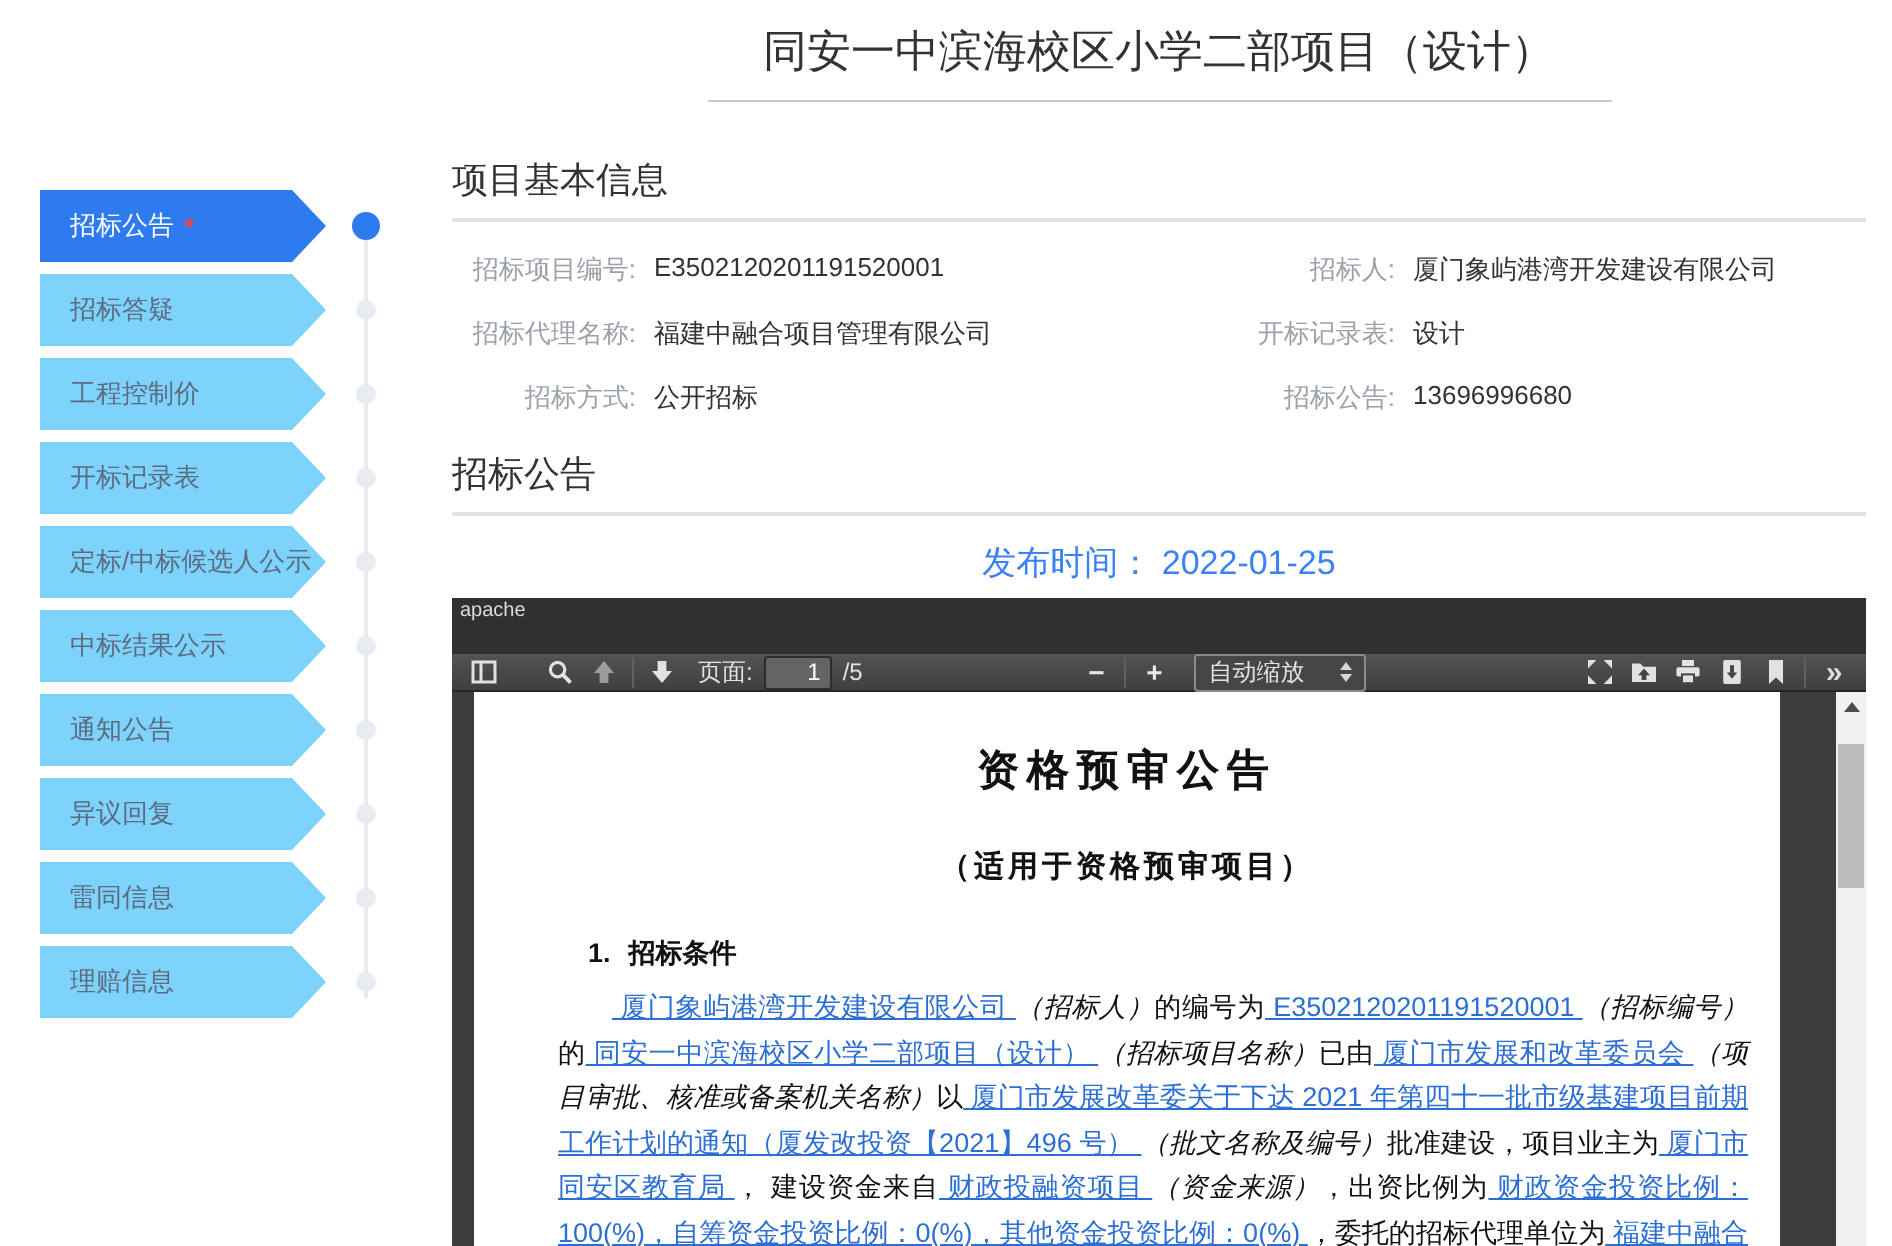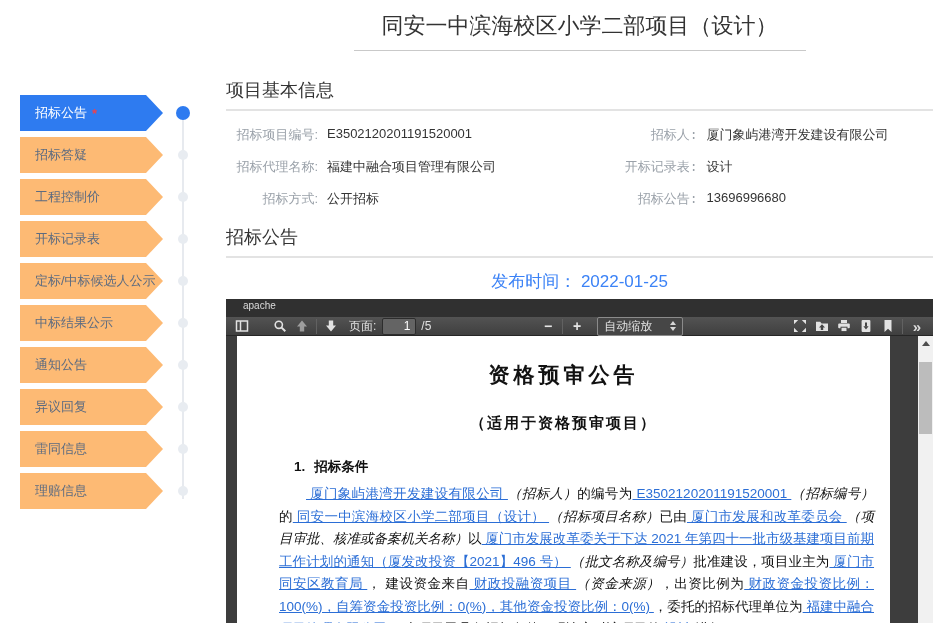--- a/index.html
+++ b/index.html
@@ -4,21 +4,21 @@
 <style>
   * { box-sizing: border-box; }
   body { margin: 0; font-family: "Liberation Sans", "DejaVu Sans", sans-serif; background: #fff; }
   .app { position: relative; width: 946px; height: 623px; overflow: hidden; background: #fff; }
 
   
   .sidebar { position: absolute; left: 20px; top: 95px; display: flex; }
   .side-items { display: flex; flex-direction: column; }
   .side-item {
     width: 143px; height: 36px; margin-bottom: 6px;
-    background: #fdba74; color: #5c6b80; font-size: 13px;
+    background: #7dd3fc; color: #5c6b80; font-size: 13px;
     display: flex; align-items: center; padding-left: 15px; cursor: pointer;
     clip-path: polygon(0 0, calc(100% - 17px) 0, 100% 50%, calc(100% - 17px) 100%, 0 100%);
   }
   .side-item.active { background: #2e7bf0; color: #fff; }
   .req { color: #f0414a; margin-left: 5px; font-weight: bold; }
   .timeline { position: relative; width: 16px; margin-left: 12px; display: flex; flex-direction: column; }
   .timeline::before { content: ""; position: absolute; left: 7px; top: 12px; bottom: 16px; width: 2px; background: #e7eaef; }
   .dot-slot { height: 36px; margin-bottom: 6px; display: flex; align-items: center; justify-content: center; position: relative; }
   .dot { width: 10px; height: 10px; border-radius: 50%; background: #e8ecf1; }
   .dot-slot.active .dot { width: 14px; height: 14px; background: #2e7bf0; }
@@ -27,27 +27,27 @@
   .main { position: absolute; left: 226px; top: 0; width: 707px; }
   .page-title-wrap { text-align: center; padding-top: 11px; }
   .page-title { display: inline-block; font-size: 22px; color: #333; padding: 0 28px 9px; border-bottom: 1px solid #c9c9c9; }
   .section { margin-top: 27px; }
   .section.tight { margin-top: 10px; }
   .section-heading { margin: 0; font-size: 18px; font-weight: 400; color: #333; line-height: 24px; padding-bottom: 7px; border-bottom: 2px solid #e3e3e3; }
   .info-grid { display: flex; flex-wrap: wrap; margin-top: 8px; }
   .info-row { width: 50%; display: flex; padding: 7px 0; font-size: 13px; }
   .info-label { color: #9aa1a9; text-align: right; flex-shrink: 0; }
   .info-row.col-l .info-label { width: 92px; }
-  .info-row.col-r .info-label { width: 118px; font-family: Liberation Mono, monospace; }
+  .info-row.col-r .info-label { width: 118px; }
   .info-value { margin-left: 9px; color: #333; }
   .publish { text-align: center; font-size: 17px; color: #3b82f6; margin: 12px 0 6px; }
 
   
   .pdf-viewer { width: 707px; height: 332px; margin-top: 0; background: #3d3d3d; }
-  .pdf-titlebar { height: 18px; background: #303030; color: #dcdcdc; font-size: 10px; line-height: 13px; padding-left: 17px; }
+  .pdf-titlebar { height: 28px; background: #303030; color: #dcdcdc; font-size: 10px; line-height: 13px; padding-left: 4px; }
   .pdf-toolbar { height: 19px; background: linear-gradient(#535353, #3f3f3f); border-bottom: 1px solid #262626;
     display: flex; align-items: center; padding: 0 5px; color: #e2e2e2; }
   .tb-btn { min-width: 22px; height: 22px; display: flex; align-items: center; justify-content: center; cursor: pointer; border-radius: 2px; }
   .tb-btn.dim svg { opacity: 0.55; }
   .tb-sep { width: 1px; height: 15px; background: #616161; margin: 0 3px; }
   .tb-gap { width: 16px; }
   .tb-flex { flex: 1; }
   .page-label { font-size: 12px; margin: 0 6px 0 7px; }
   .page-input { width: 34px; height: 17px; background: #646464; border: 1px solid #2d2d2d; border-radius: 2px; color: #fff; font-size: 12px; text-align: right; padding: 0 5px; font-family: "Liberation Sans", sans-serif; }
   .page-total { font-size: 12px; margin-left: 5px; }

